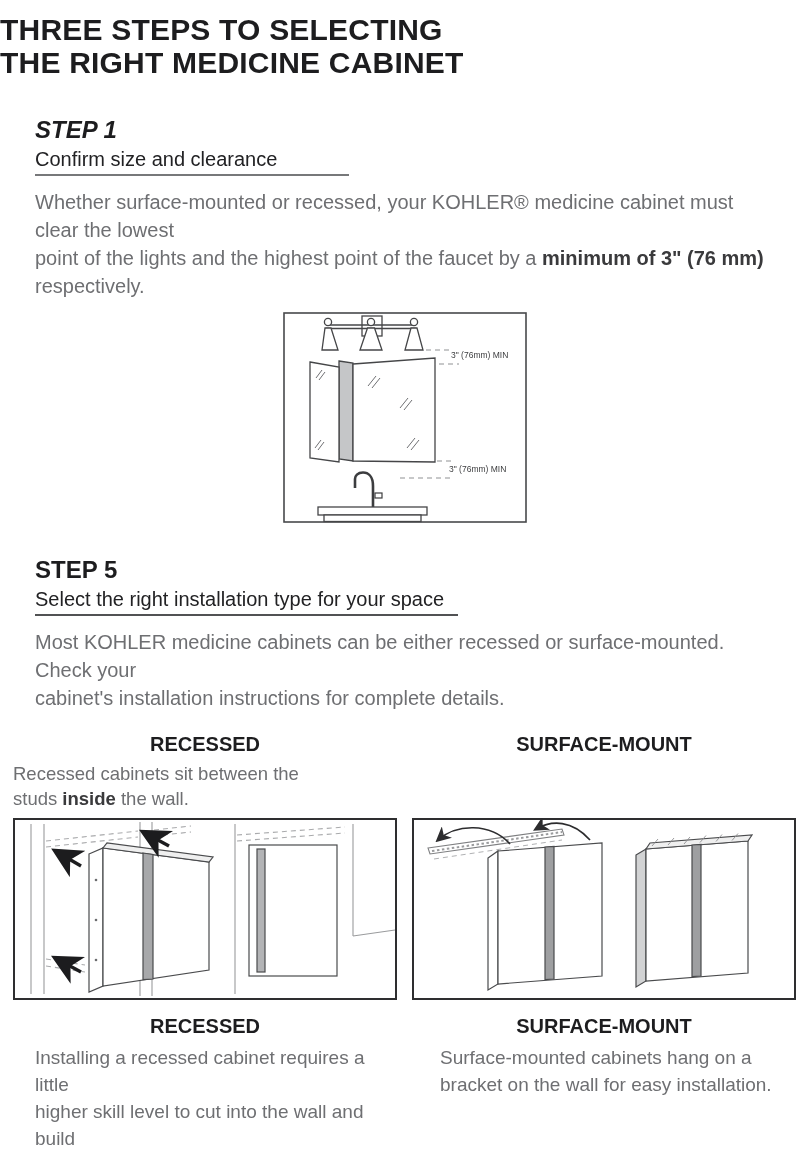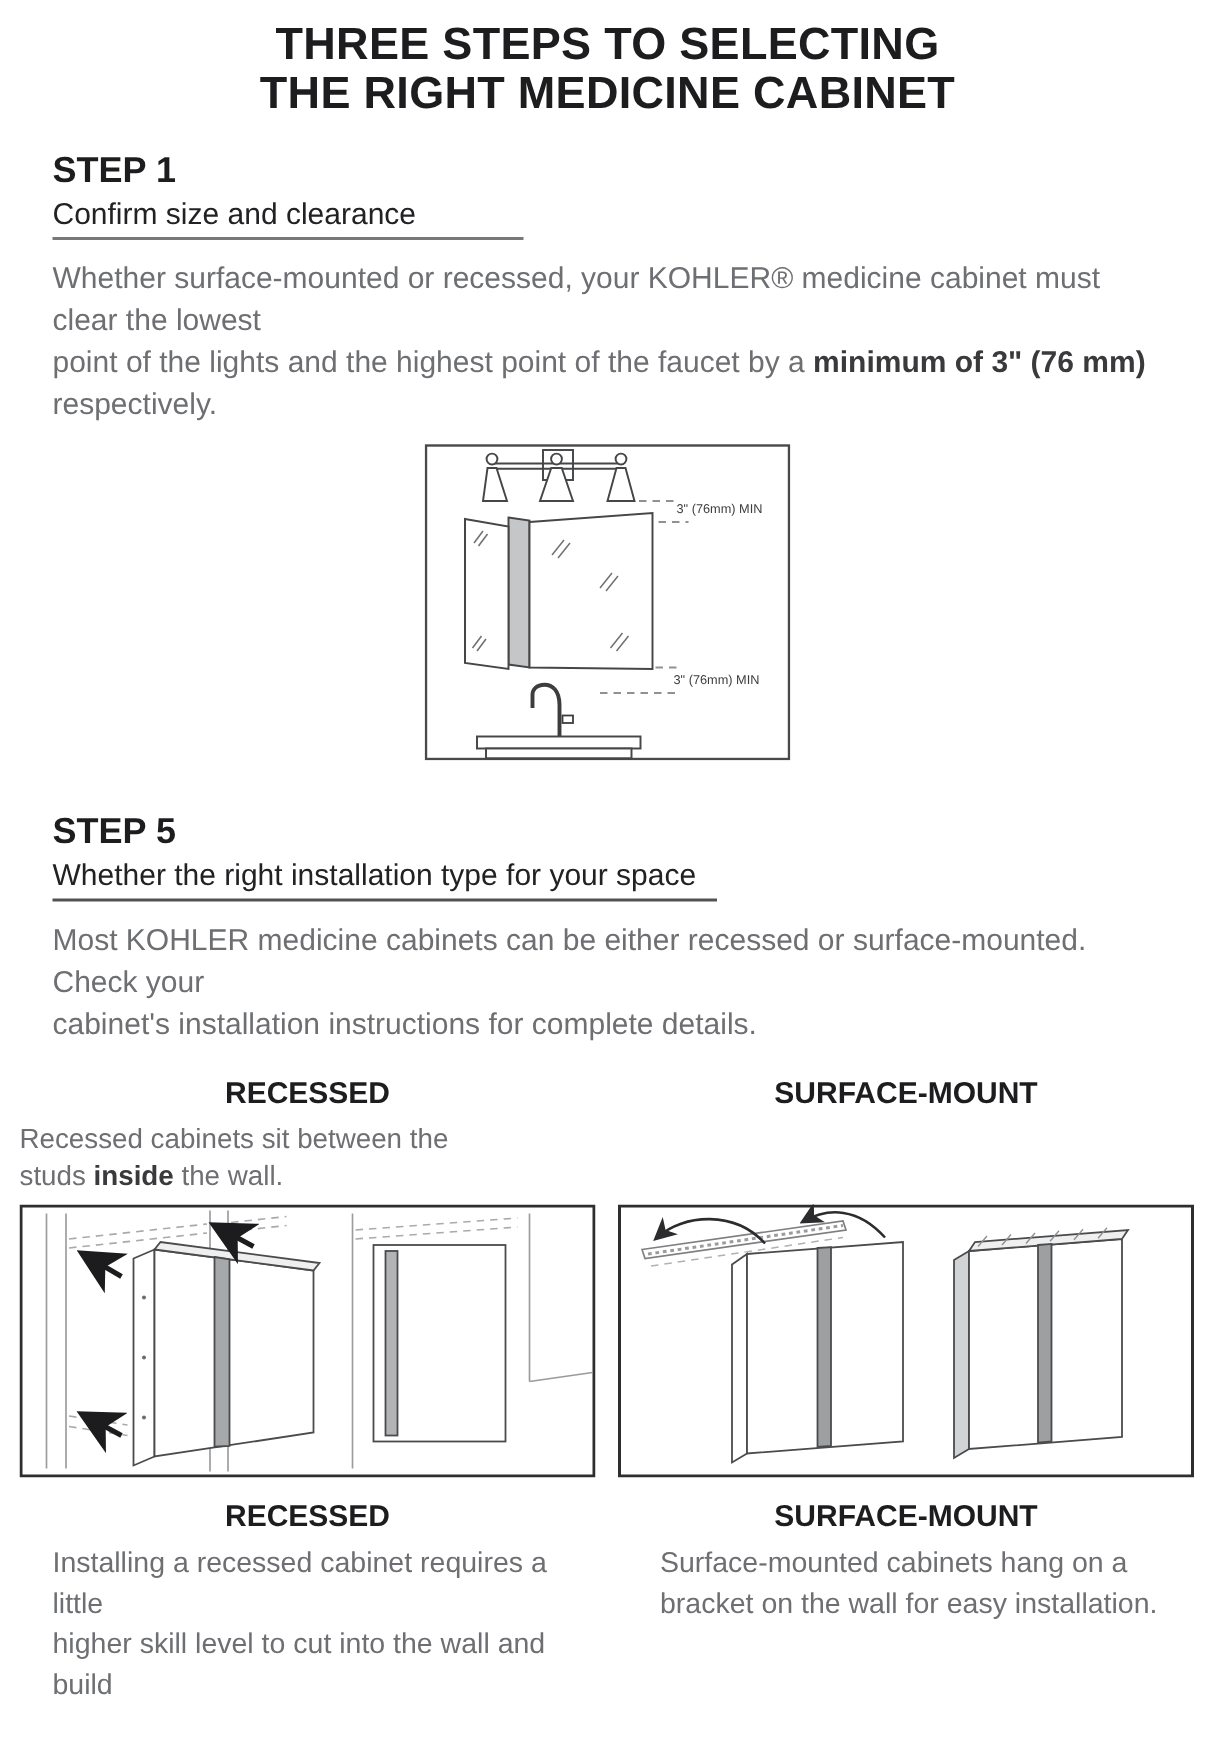--- a/index.html
+++ b/index.html
@@ -5,29 +5,29 @@
   * { margin:0; padding:0; box-sizing:border-box; }
   html,body { background:#ffffff; }
   body {
     width:810px; height:1176px; overflow:hidden;
     font-family:"Liberation Sans","DejaVu Sans",sans-serif;
     color:#212123;
   }
   .page { width:810px; height:1176px; position:relative; background:#fff; }
 
   
-  .main-title { padding-top:13px; text-align:center; }
+  .main-title { padding-top:13px; }
   .main-title .line {
     font-size:30px; line-height:33px; font-weight:bold; color:#1d1d1f; letter-spacing:0.2px;
   }
 
   
   .step-block { margin:0 35px; }
   h2.step-heading { font-size:24px; line-height:26px; font-weight:bold; color:#1d1d1f; }
-  .step1-block h2 { margin-top:22px; }
+  .step1-block h2 { margin-top:38px;font-style:italic; }
   .sub-heading {
     display:inline-block; margin-top:4px; font-size:20px; line-height:24px;
     color:#222224; padding-bottom:3px; border-bottom:2px solid #515254;
   }
   .sub-heading.s1 { border-bottom-color:#77787a; padding-right:72px; }
   .sub-heading.s2 { padding-right:14px; }
   .sub-heading.s3 { padding-right:36px; }
   .body-text { margin-top:12px; font-size:20px; line-height:28px; color:#6e6f72; }
   .body-text b, .col-desc b { font-weight:bold; color:#3a3a3c; }
 
@@ -123,21 +123,21 @@
       <g stroke="#454648" stroke-width="1.3" fill="#ffffff">
         <rect x="35" y="195" width="109" height="8"></rect>
         <rect x="41" y="203" width="97" height="6.5"></rect>
       </g>
     </svg>
   </div>
 
   <section class="step-block">
     <h2 class="step-heading step2-heading">STEP 5</h2>
     <div>
-      <span class="sub-heading s2">Whether the right installation type for your space</span>
+      <span class="sub-heading s2">Select the right installation type for your space</span>
     </div>
     <p class="body-text">
       <span>Most KOHLER medicine cabinets can be either recessed or surface-mounted. Check your</span><br>
       <span>cabinet's installation instructions for complete details.</span>
     </p>
   </section>
 
   <div class="cols headers">
     <div>
       <h3 class="col-title">RECESSED</h3>

